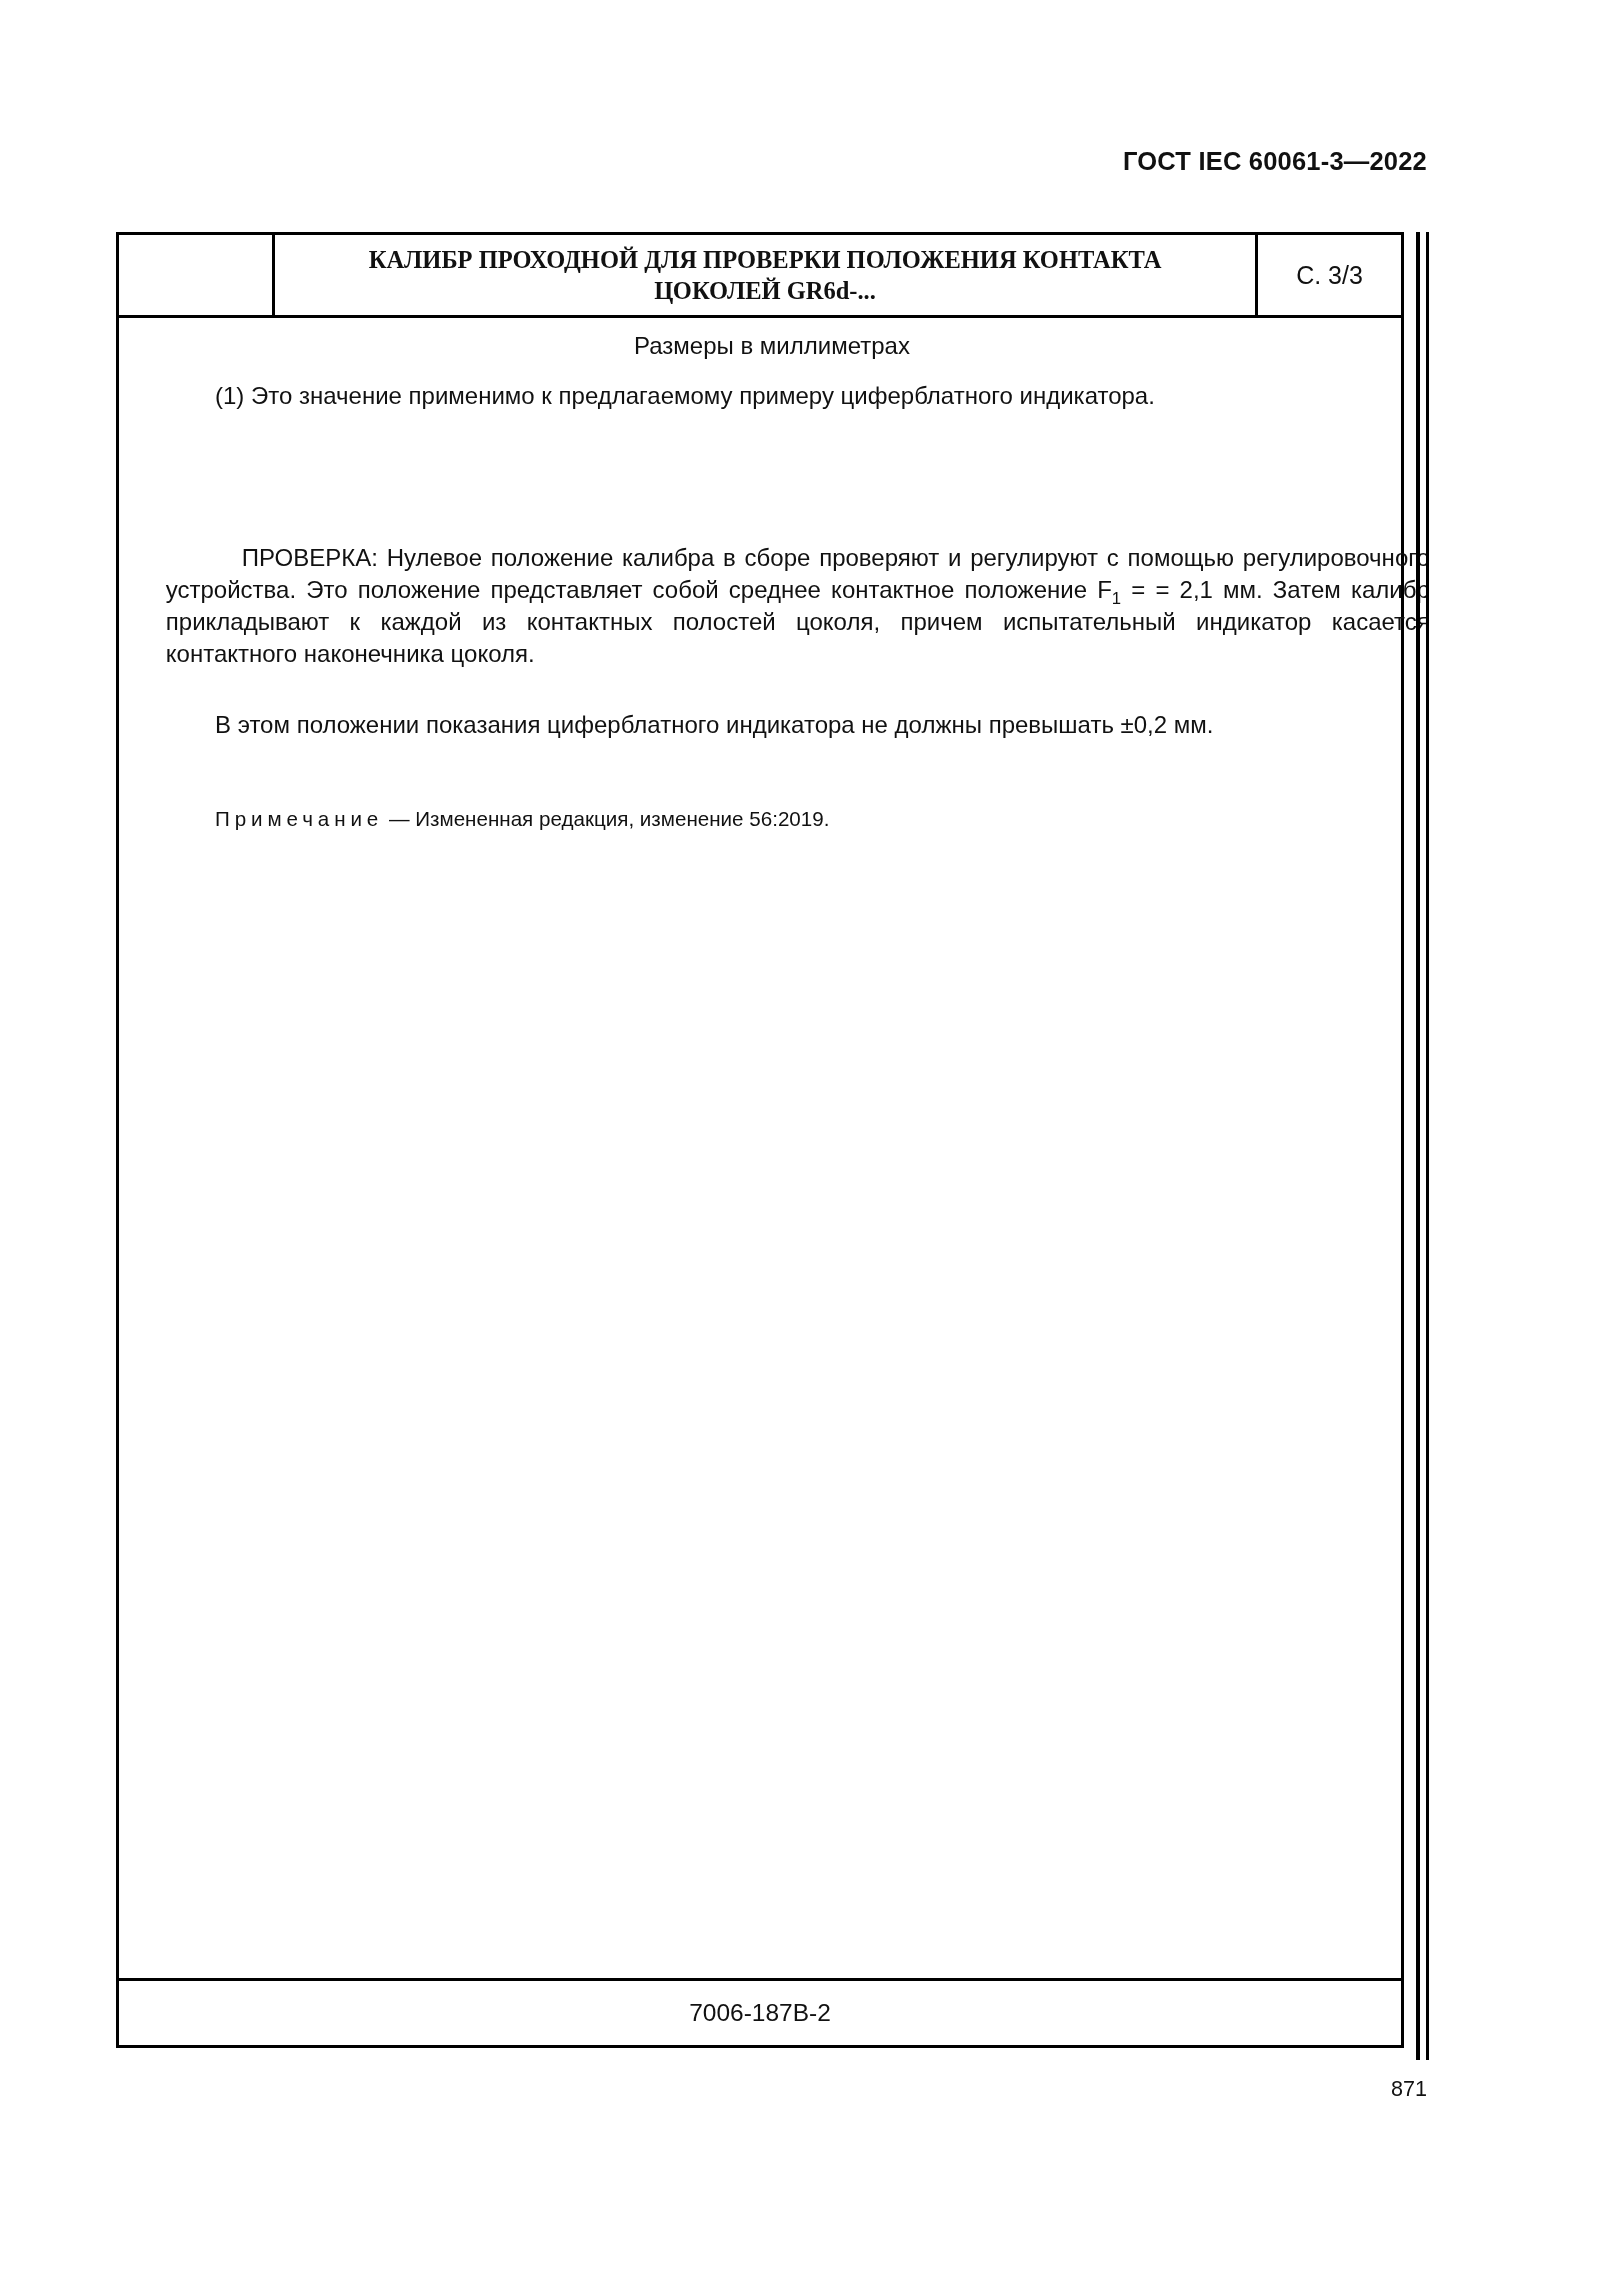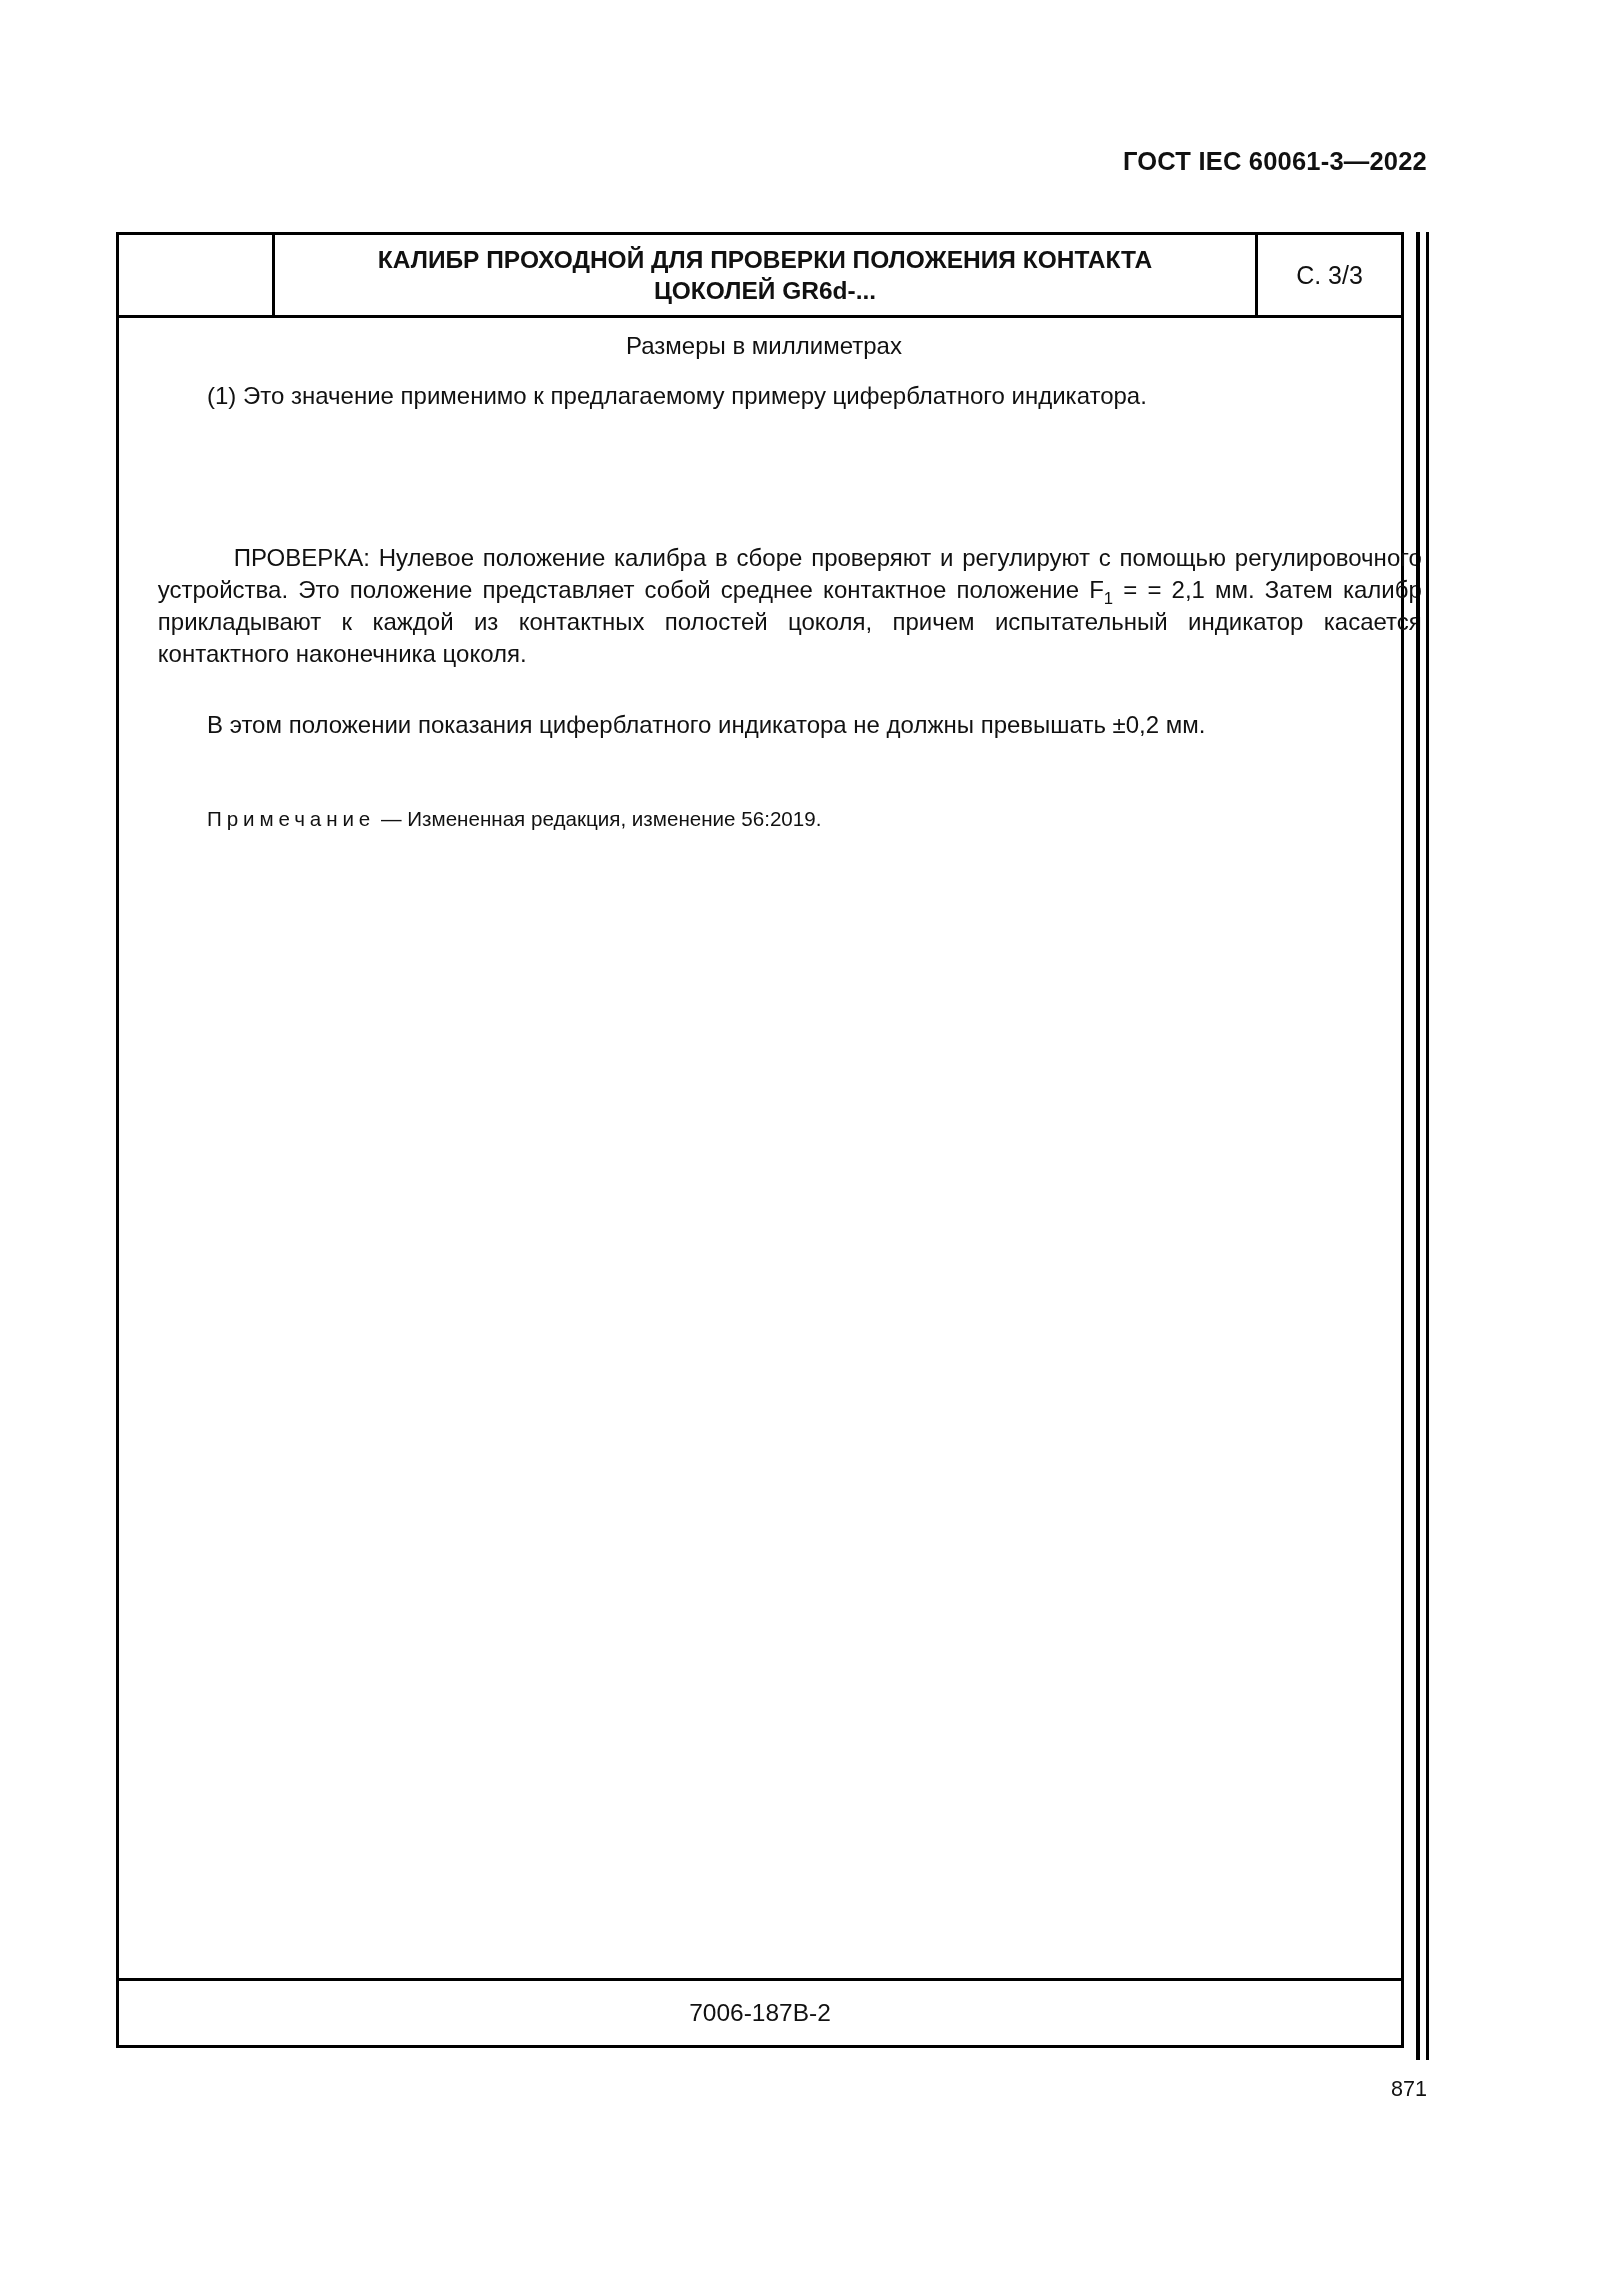--- a/index.html
+++ b/index.html
@@ -10,25 +10,25 @@
   .frame { position: absolute; left: 116px; top: 232px; width: 1288px; height: 1816px;
            border: 3.9px solid #000; box-sizing: border-box; }
   .rail1 { position: absolute; left: 1416px; top: 232px; width: 3.9px; height: 1828px; background: #000; }
   .rail2 { position: absolute; left: 1426px; top: 232px; width: 2.9px; height: 1828px; background: #000; }
   .hdr { position: absolute; left: 0; top: 0; width: 100%; height: 83px;
          border-bottom: 3.9px solid #000; box-sizing: border-box; }
   .hdr-blank { position: absolute; left: 0; top: 0; width: 156px; height: 100%;
                border-right: 3.9px solid #000; box-sizing: border-box; }
   .hdr-title { position: absolute; left: 156px; top: 0; width: 980px; height: 100%;
                display: flex; align-items: center; justify-content: center; text-align: center;
-               font-weight: bold; font-size: 24.5px; line-height: 31px; }
+               font-weight: bold; font-size: 24.5px; line-height: 31px; font-family: Liberation Serif, serif; }
   .hdr-page { position: absolute; left: 1136px; top: 0; right: 0; height: 100%;
               border-left: 3.9px solid #000; box-sizing: border-box;
               display: flex; align-items: center; justify-content: center; font-size: 25px; }
-  .body { position: absolute; left: 4px; top: 83px; width: 100%; height: 1628px; }
+  .body { position: absolute; left: 12px; top: 83px; width: 100%; height: 1628px; }
   .p { position: absolute; font-size: 24px; line-height: 32px; }
   .units { left: 0; width: 100%; top: 11.8px; text-align: center; }
   .fn { left: 84px; top: 62px; }
   .purpose { left: 84px; top: 160px; }
   .check { left: 7.8px; width: 1264px; top: 224px; text-align: justify; margin-left: 27px; }
   .check .ind { display: inline-block; width: 76px; }
   .limit { left: 84px; top: 391px; }
   .note { left: 84px; top: 485px; font-size: 20.6px; }
   .note .sp { letter-spacing: 4.9px; }
   .ftr { position: absolute; left: 0; bottom: 0; width: 100%; height: 67px;

